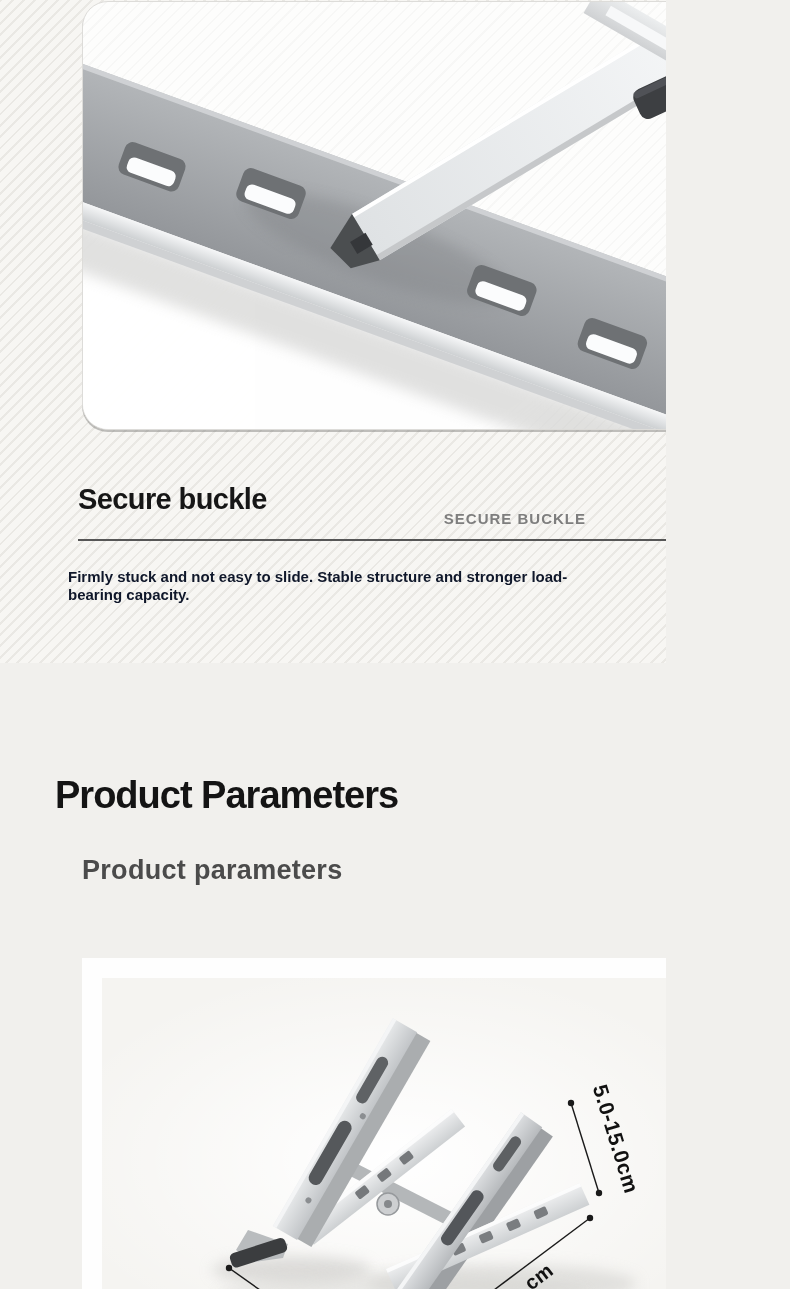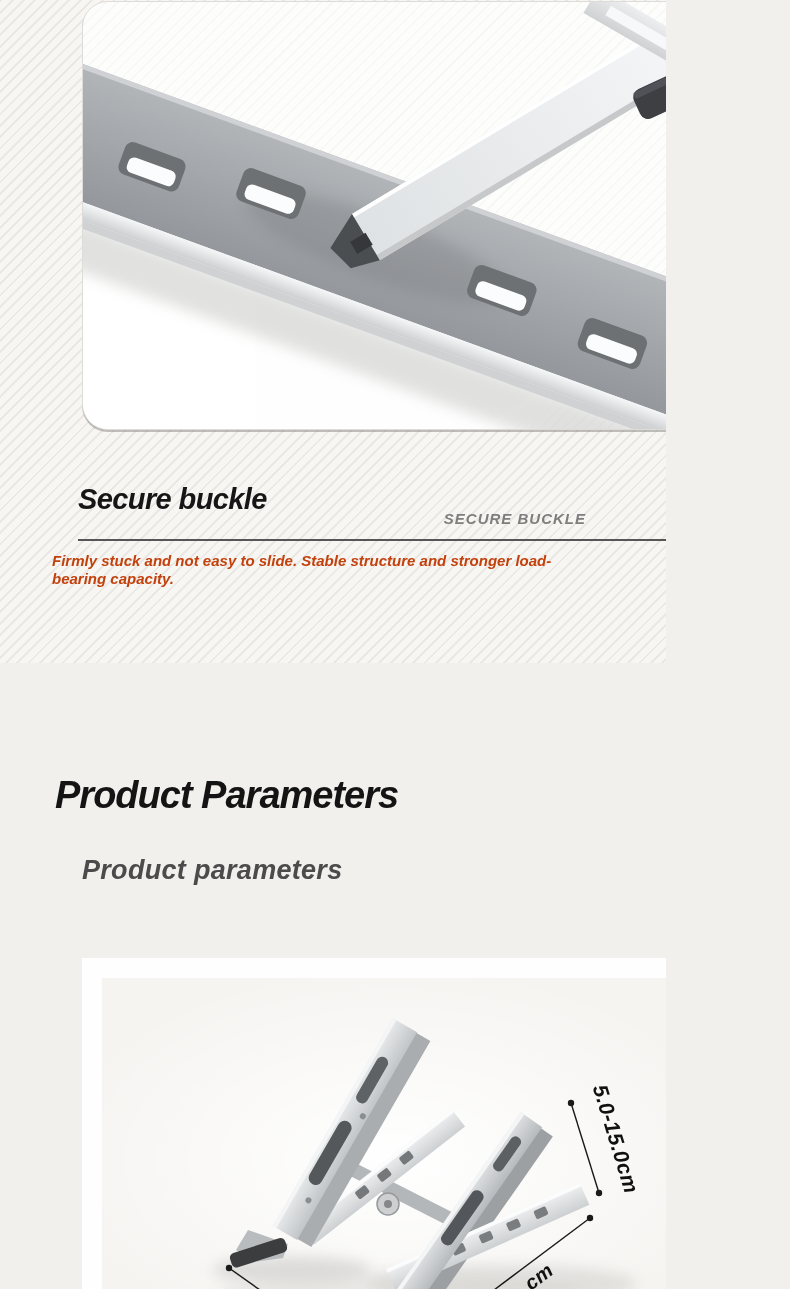--- a/index.html
+++ b/index.html
@@ -1,21 +1,21 @@
 <!DOCTYPE html>
 <html><head>
 <meta charset="utf-8">
 <style>
   html,body{margin:0;padding:0;}
   body{
     width:790px;height:1289px;overflow:hidden;position:relative;
     font-family:"Liberation Sans", sans-serif;
     background:#f1f0ed;
   }
-  .page{position:relative;width:666px;height:1289px;overflow:hidden;font-style:italic;}
+  .page{position:relative;width:666px;height:1289px;overflow:hidden;}
 
   
   .bg-top{
     position:absolute;left:0;top:0;width:790px;height:663px;
     background:
       repeating-linear-gradient(135deg, rgba(203,200,193,.30) 0 2px, rgba(0,0,0,0) 2px 8px),
       #f7f6f3;
   }
   .bg-bottom{
     position:absolute;left:0;top:663px;width:790px;height:626px;
@@ -50,22 +50,22 @@
   }
   .watermark{
     position:absolute;right:80px;top:510px;
     font-size:15px;font-weight:700;letter-spacing:1px;color:#7e7e7e;
   }
   .divider{
     position:absolute;left:78px;top:539px;width:632px;height:0;
     border:none;border-top:2px solid #565656;margin:0;
   }
   .desc{
-    position:absolute;left:52px;top:552px;width:528px;margin:0;
-    font-size:15px;font-weight:700;line-height:17.5px;color:#c2410c;
+    position:absolute;left:52px;top:552px;width:528px;margin:16px;
+    font-size:15px;font-weight:700;line-height:17.5px;color:#0f172a;
   }
 
   
   .h1-title{
     position:absolute;left:55px;top:774px;margin:0;
     font-size:38px;font-weight:700;letter-spacing:-1px;color:#141414;
   }
   .accent-bars{position:absolute;left:688px;top:802px;width:26px;height:34px;}
   .accent-bars i{
     position:absolute;top:0;width:5px;border-radius:3px;background:#af5f63;display:block;

